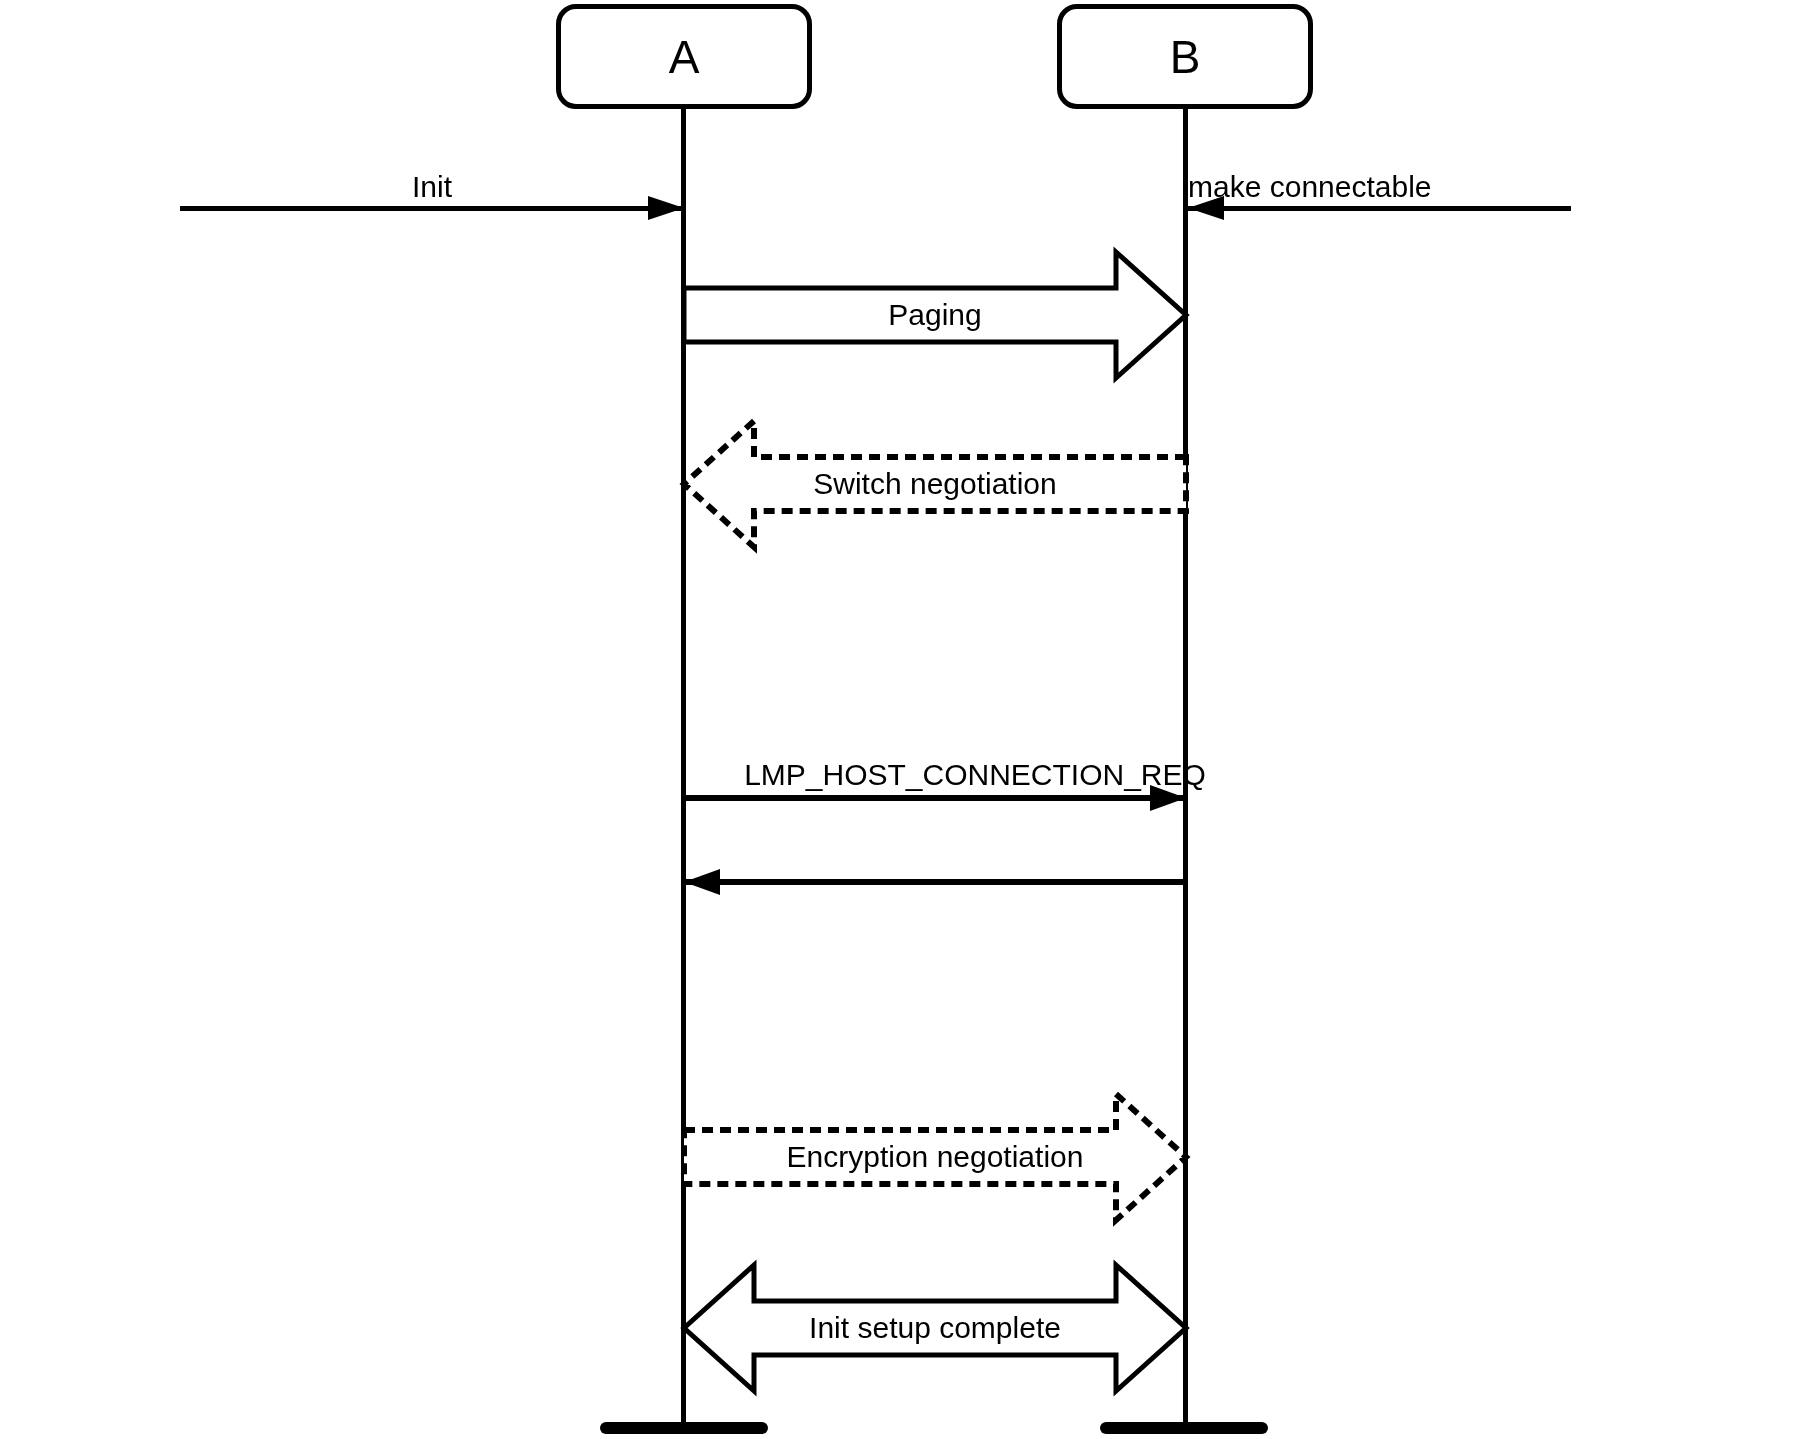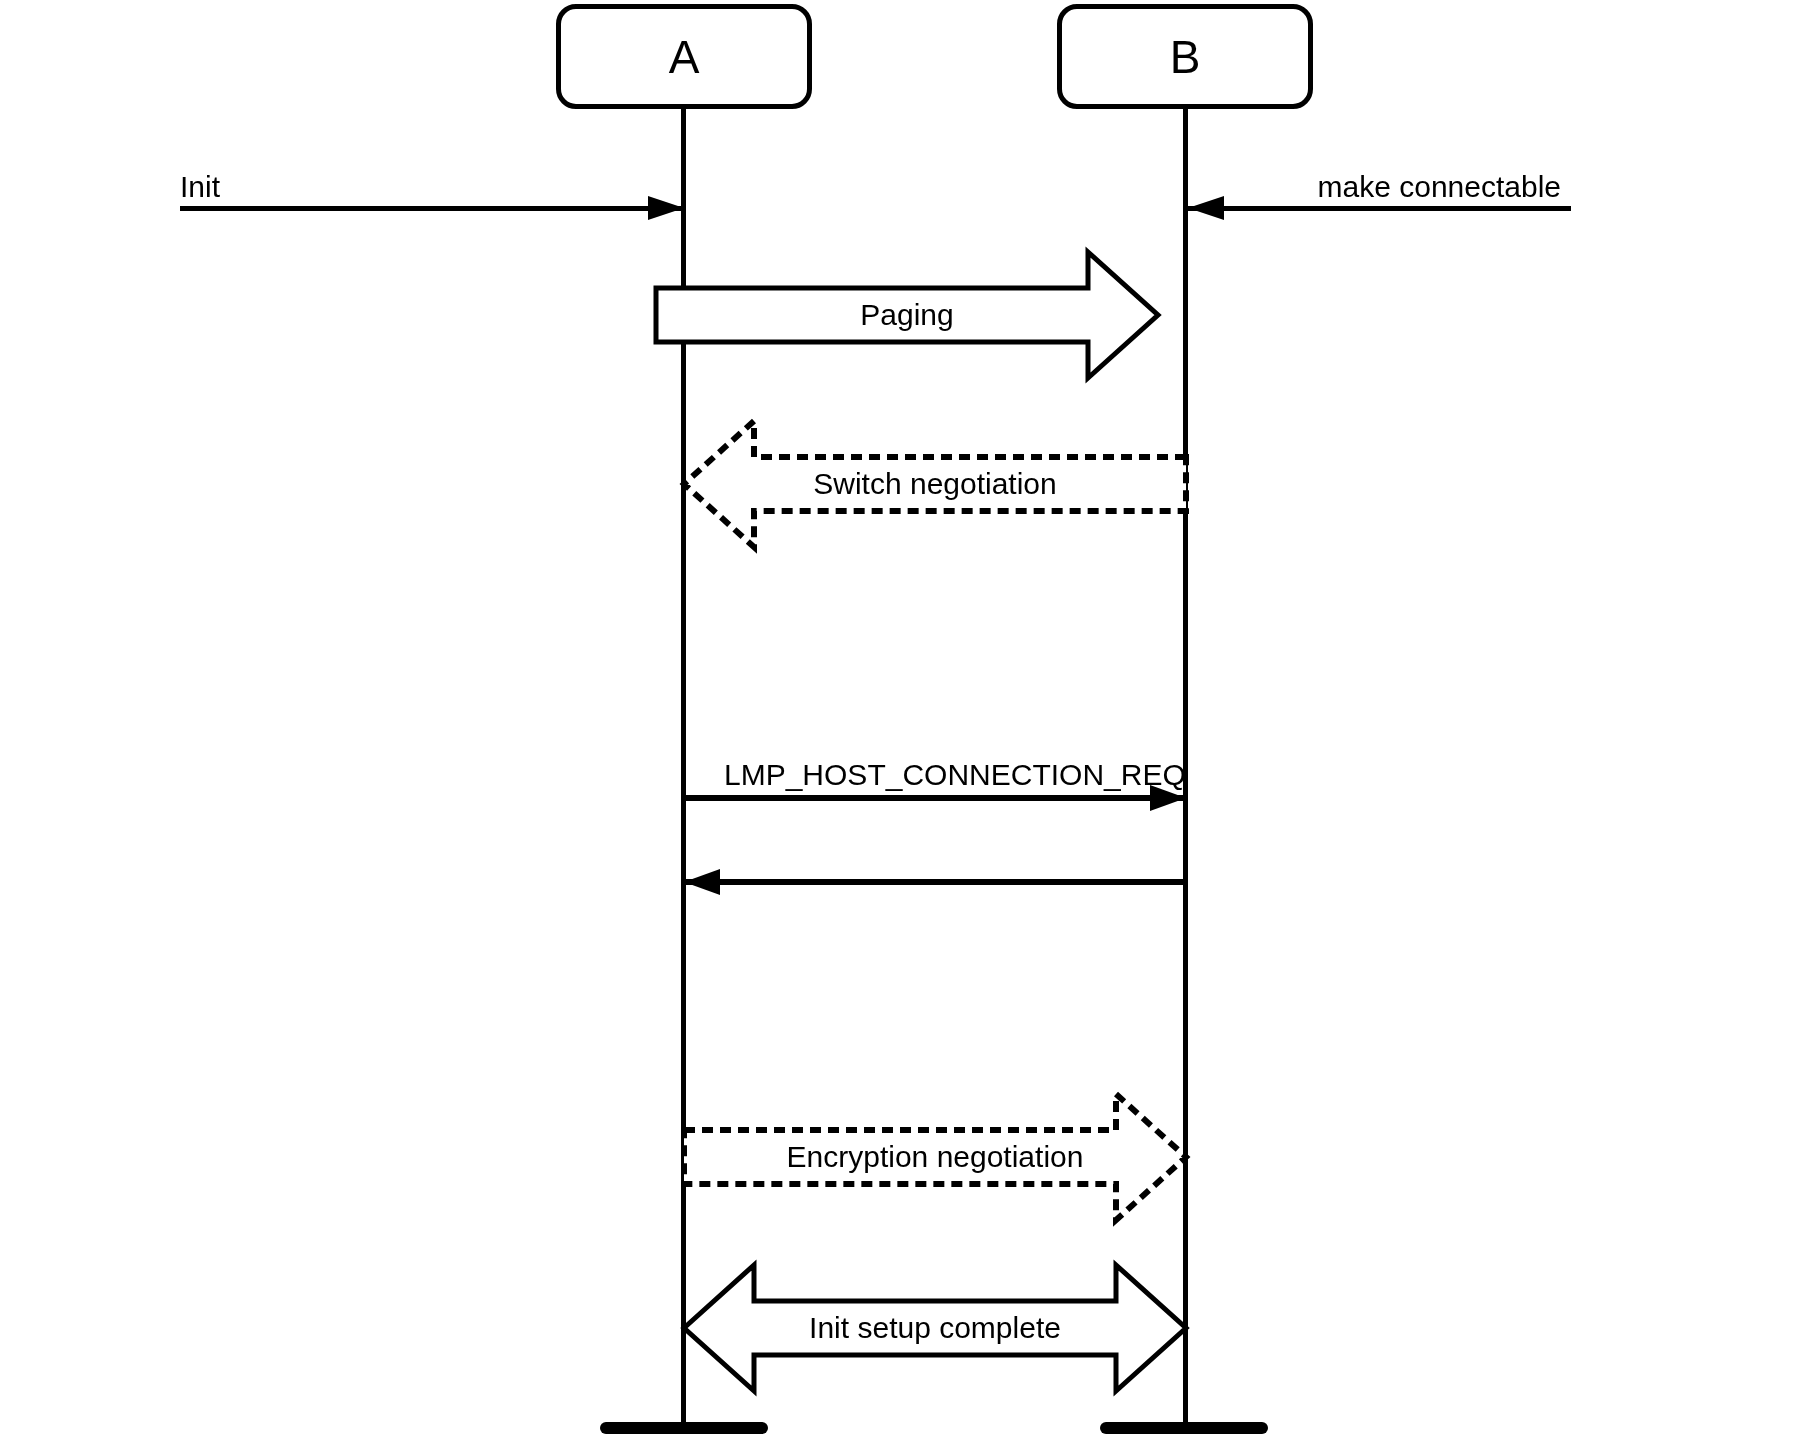--- a/index.html
+++ b/index.html
@@ -68,22 +68,22 @@
   }
 
   
   .label {
     position: absolute;
     font-size: 30px;
     line-height: 34px;
     height: 34px;
     white-space: nowrap;
   }
-  .label.center { }
-  .label.right { text-align: right; padding-right: 10px; box-sizing: border-box; }
+  .label.center { text-align: center; }
+  .label.right { text-align: left; padding-right: 10px; box-sizing: border-box; }
 
   
   .block-arrow {
     position: absolute;
     width: 502px;
     height: 126px;
   }
   .block-arrow svg {
     position: absolute;
     left: 0; top: 0;
@@ -119,21 +119,21 @@
   <div class="lifeline" style="left:1183px"></div>
 
   <div class="label center" style="left:180px; top:170px; width:504px">Init</div>
   <div class="hline" style="left:180px; top:206px; width:504px; height:5px"></div>
   <div class="arrowhead-right" style="left:648px; top:196px"></div>
 
   <div class="label right" style="left:1188px; top:170px; width:383px">make connectable</div>
   <div class="hline" style="left:1188px; top:206px; width:383px; height:5px"></div>
   <div class="arrowhead-left" style="left:1188px; top:196px"></div>
 
-  <div class="block-arrow" style="left:656px; top:252px">
+  <div class="block-arrow" style="left:684px; top:252px">
     <svg width="502" height="126">
       <polygon class="outline solid" points="0,36 432,36 432,0 502,63 432,126 432,90 0,90"></polygon>
     </svg>
     <div class="block-label">Paging</div>
   </div>
 
   <div class="block-arrow" style="left:684px; top:421px">
     <svg width="502" height="126">
       <polygon class="outline dashed" points="502,36 70,36 70,0 0,63 70,126 70,90 502,90"></polygon>
     </svg>

